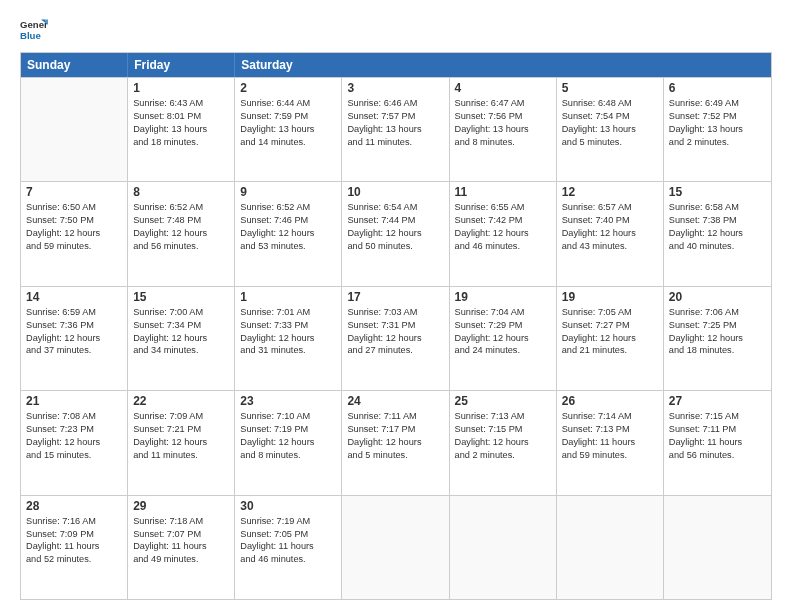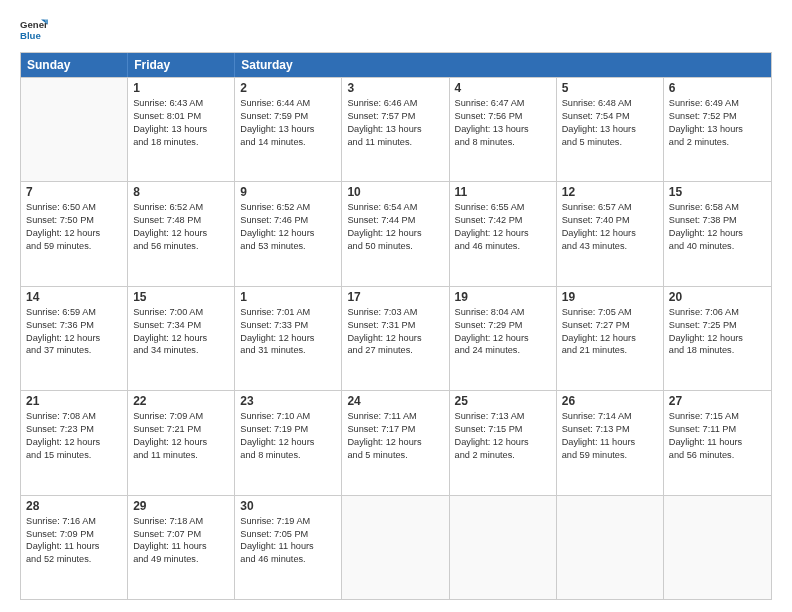--- a/index.html
+++ b/index.html
@@ -246,21 +246,21 @@
           </div>
           <div class="cal-cell">
             <div class="day-number">17</div>
             <div class="cell-line">Sunrise: 7:03 AM</div>
             <div class="cell-line">Sunset: 7:31 PM</div>
             <div class="cell-line">Daylight: 12 hours</div>
             <div class="cell-line">and 27 minutes.</div>
           </div>
           <div class="cal-cell">
             <div class="day-number">19</div>
-            <div class="cell-line">Sunrise: 8:04 AM</div>
+            <div class="cell-line">Sunrise: 7:04 AM</div>
             <div class="cell-line">Sunset: 7:29 PM</div>
             <div class="cell-line">Daylight: 12 hours</div>
             <div class="cell-line">and 24 minutes.</div>
           </div>
           <div class="cal-cell">
             <div class="day-number">19</div>
             <div class="cell-line">Sunrise: 7:05 AM</div>
             <div class="cell-line">Sunset: 7:27 PM</div>
             <div class="cell-line">Daylight: 12 hours</div>
             <div class="cell-line">and 21 minutes.</div>

